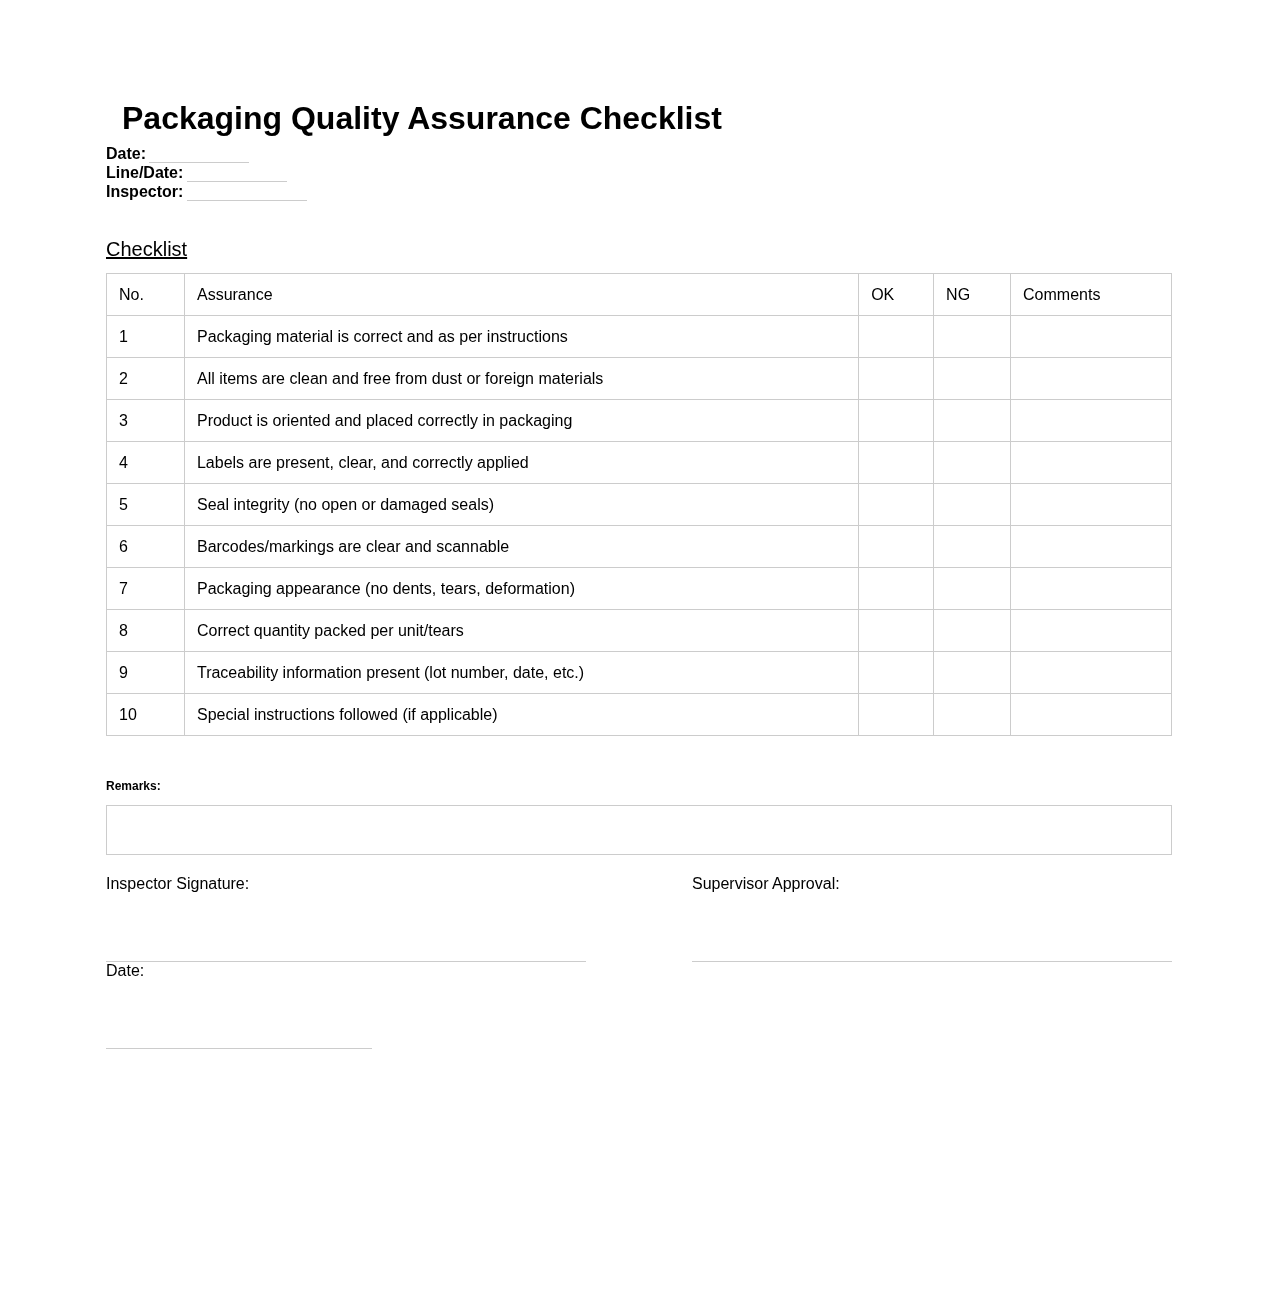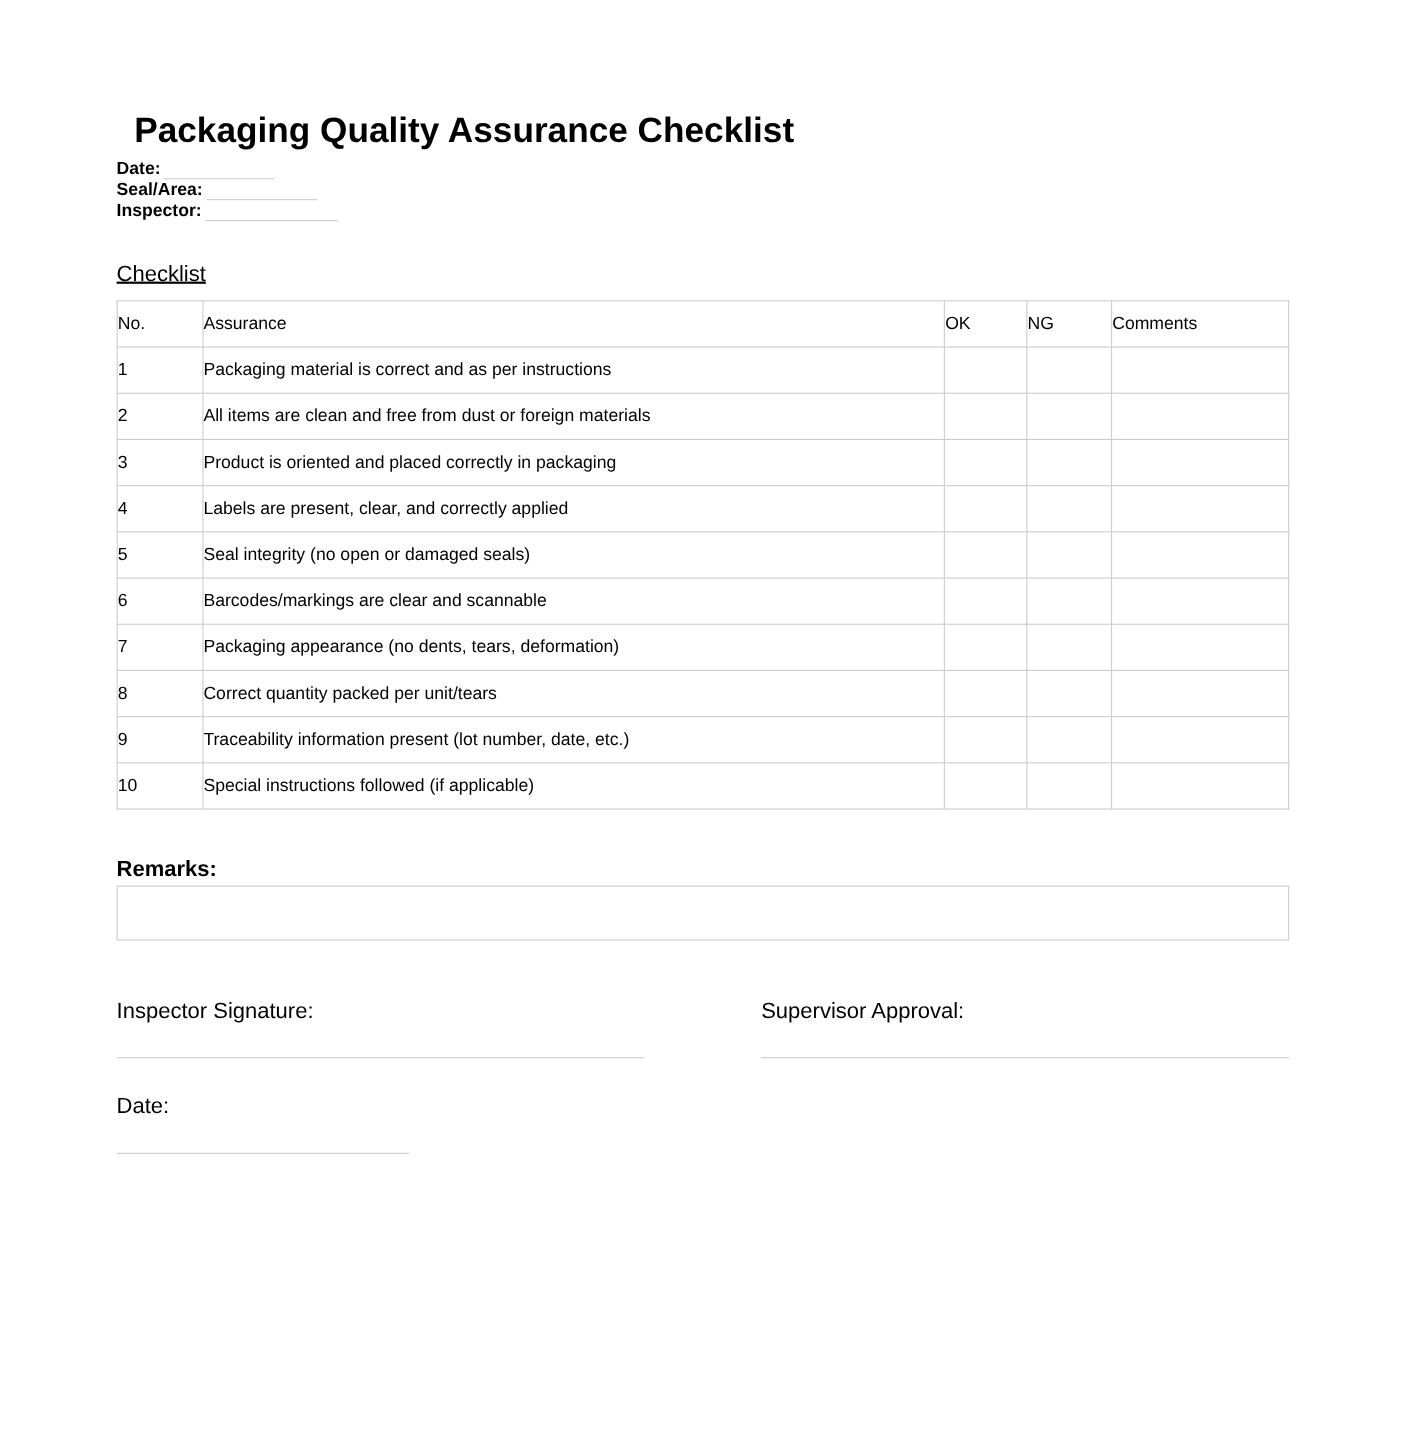--- a/index.html
+++ b/index.html
@@ -17,43 +17,43 @@
     .meta-line { display: inline-block; border-bottom: 1px solid #ccc; height: 17px; margin-left: 4px; }
     h2 {
       position: absolute; top: 238px; left: 0; margin: 0;
       font-size: 20px; font-weight: normal; line-height: 22px; text-decoration: underline;
     }
     table {
       position: absolute; top: 273px; left: 0; width: 1066px;
       border-collapse: collapse; font-size: 16px;
     }
     td, th {
-      border: 1px solid #cccccc; height: 42px; padding: 0 0;
+      border: 1px solid #cccccc; height: 42px; padding: 0 12px;
       text-align: left; font-weight: normal; vertical-align: middle; box-sizing: border-box;
     }
     col.c-no { width: 78px; } col.c-cp { width: 675px; } col.c-ok { width: 75px; }
     col.c-ng { width: 77px; } col.c-cm { width: 161px; }
-    .remarks-label { position: absolute; top: 779px; left: 0; font-size: 20px; font-weight: bold; }
+    .remarks-label { position: absolute; top: 779px; left: 0; font-size: 12px; font-weight: bold; }
     .remarks-box { position: absolute; top: 805px; left: 0; width: 1066px; height: 50px; border: 1px solid #cccccc; box-sizing: border-box; }
-    .sig-label { position: absolute; font-size: 20px; margin-top: 33px; }
+    .sig-label { position: absolute; font-size: 16px; }
     .sig-line { position: absolute; border-bottom: 1px solid #cccccc; height: 0; }
   </style>
 </head>
 <body>
 
 <div class="page">
   <h1>Packaging Quality Assurance Checklist</h1>
 
   <div class="meta">
     <div class="meta-row">
       <span>Date:</span>
       <span class="meta-line" style="width:100px;margin-left:3px"></span>
     </div>
     <div class="meta-row">
-      <span>Seal/Area:</span>
+      <span>Line/Date:</span>
       <span class="meta-line" style="width:100px"></span>
     </div>
     <div class="meta-row">
       <span>Inspector:</span>
       <span class="meta-line" style="width:120px"></span>
     </div>
   </div>
 
   <h2>Checklist</h2>
 

